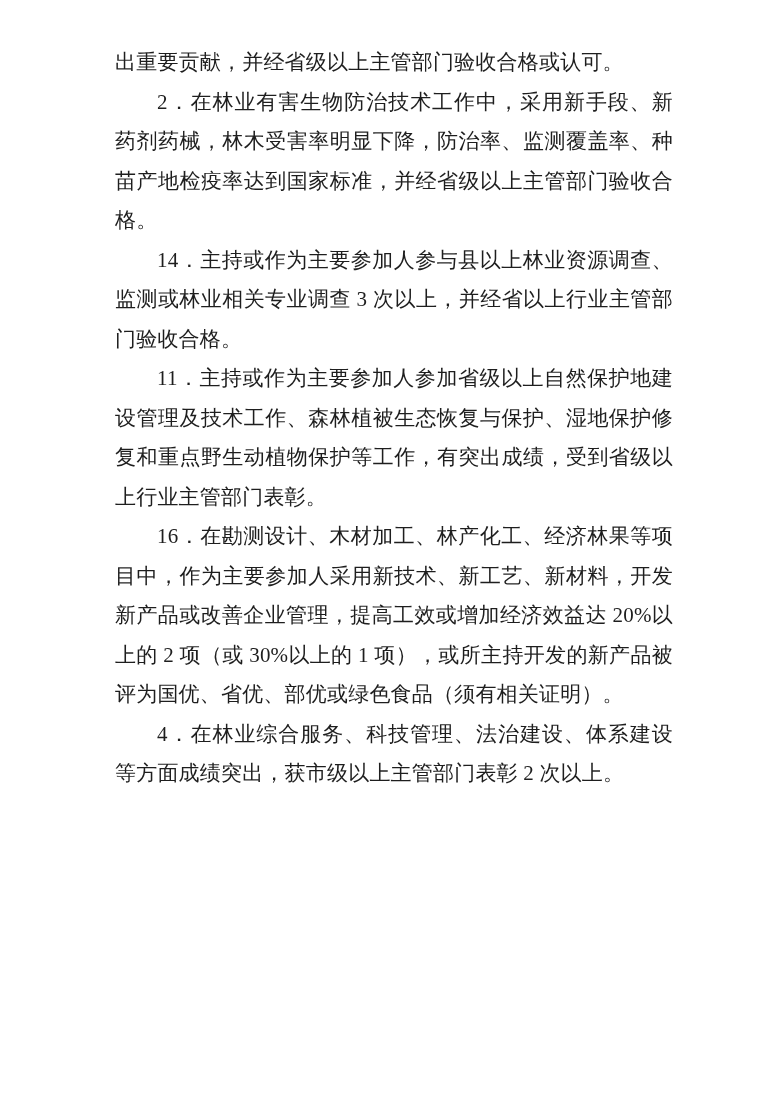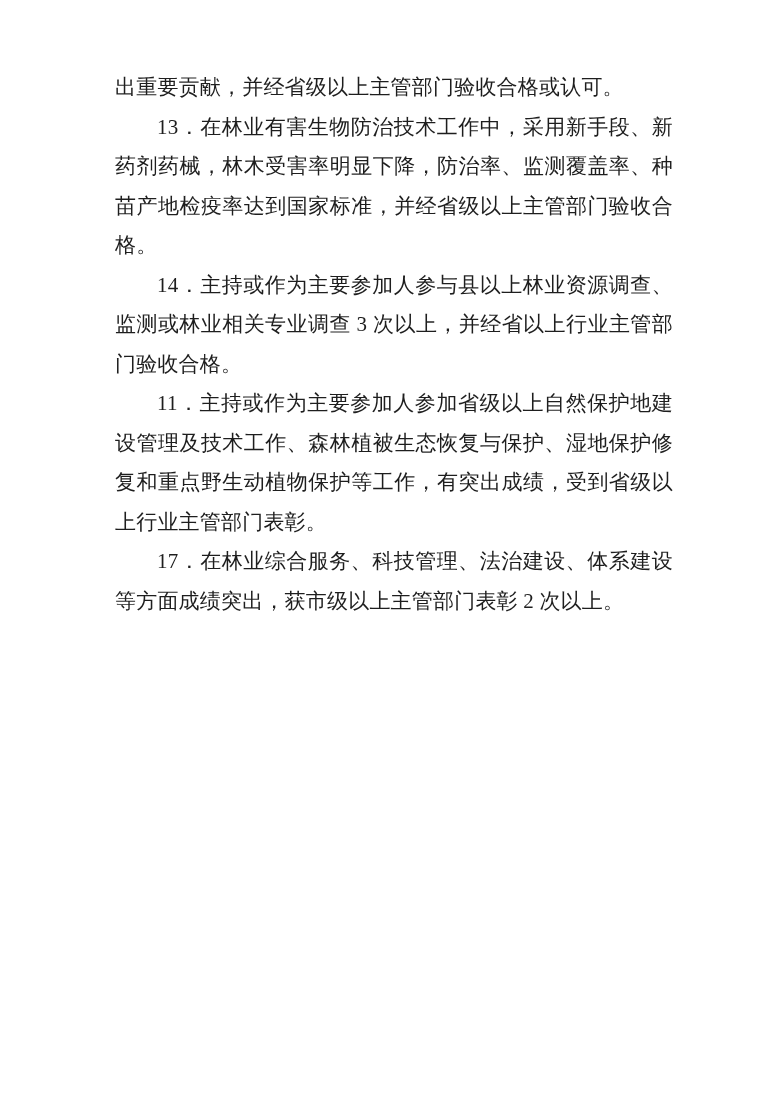--- a/index.html
+++ b/index.html
@@ -10,21 +10,21 @@
     width: 777px;
     height: 1099px;
     background: #ffffff;
     overflow: hidden;
   }
   .page {
     box-sizing: border-box;
     width: 777px;
     height: 1099px;
     background: #ffffff;
-    padding: 68px 104px 0 115px;
+    padding: 43px 104px 0 115px;
   }
   .doc-body p {
     margin: 0;
     padding: 0;
     font-family: "Liberation Serif", "DejaVu Serif", serif;
     font-size: 21px;
     line-height: 39.5px;
     color: #1e1e1e;
     text-align: justify;
     text-justify: inter-ideograph;
@@ -38,18 +38,19 @@
   .doc-body p.no-indent {
     text-indent: 0;
   }
 </style>
 </head>
 <body>
 
 <div class="page">
   <div class="doc-body">
     <p class="no-indent">出重要贡献，并经省级以上主管部门验收合格或认可。</p>
-    <p class="indent">13．在林业有害生物防治技术工作中，采用新手段、新药剂药械，林木受害率明显下降，防治率、监测覆盖率、种苗产地检疫率达到国家标准，并经省级以上主管部门验收合格。</p>
+    <p class="indent">2．在林业有害生物防治技术工作中，采用新手段、新药剂药械，林木受害率明显下降，防治率、监测覆盖率、种苗产地检疫率达到国家标准，并经省级以上主管部门验收合格。</p>
     <p class="indent">14．主持或作为主要参加人参与县以上林业资源调查、监测或林业相关专业调查 3 次以上，并经省以上行业主管部门验收合格。</p>
     <p class="indent">11．主持或作为主要参加人参加省级以上自然保护地建设管理及技术工作、森林植被生态恢复与保护、湿地保护修复和重点野生动植物保护等工作，有突出成绩，受到省级以上行业主管部门表彰。</p>
-    <p class="indent">17．在林业综合服务、科技管理、法治建设、体系建设等方面成绩突出，获市级以上主管部门表彰 2 次以上。</p>
+    <p class="indent">16．在勘测设计、木材加工、林产化工、经济林果等项目中，作为主要参加人采用新技术、新工艺、新材料，开发新产品或改善企业管理，提高工效或增加经济效益达 20%以上的 2 项（或 30%以上的 1 项），或所主持开发的新产品被评为国优、省优、部优或绿色食品（须有相关证明）。</p>
+    <p class="indent">4．在林业综合服务、科技管理、法治建设、体系建设等方面成绩突出，获市级以上主管部门表彰 2 次以上。</p>
   </div>
 </div>
 
 </body></html>

